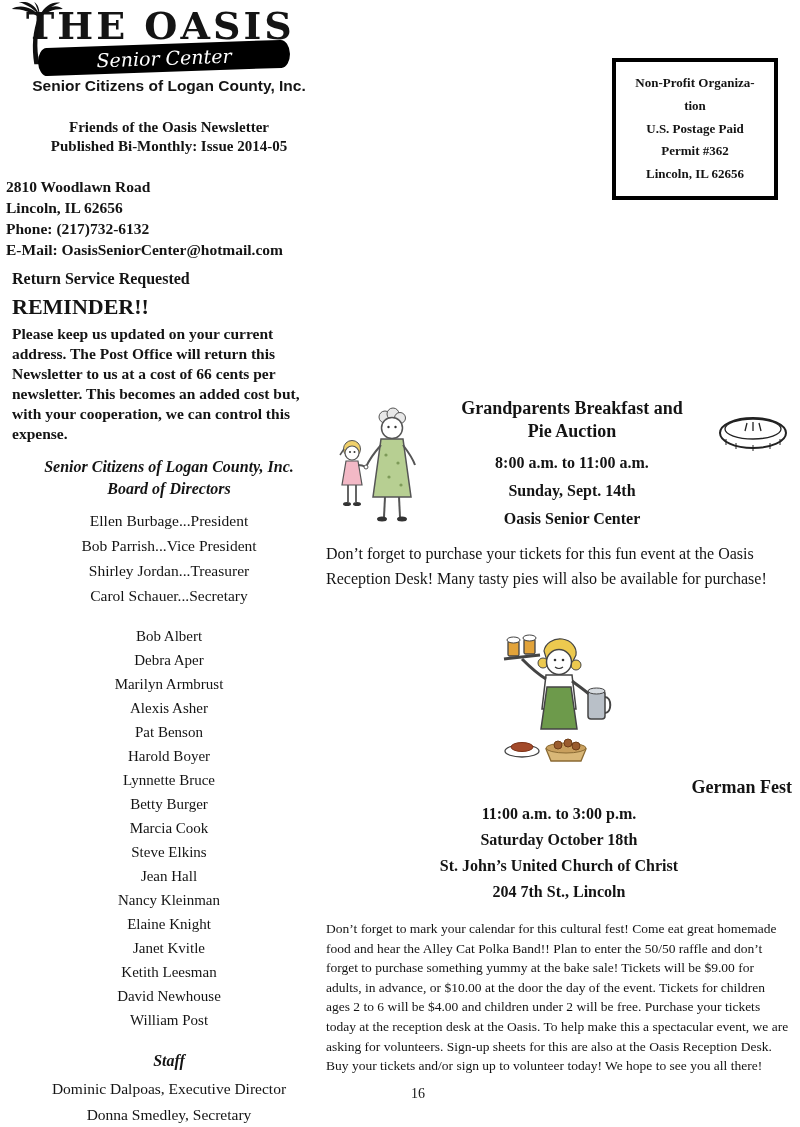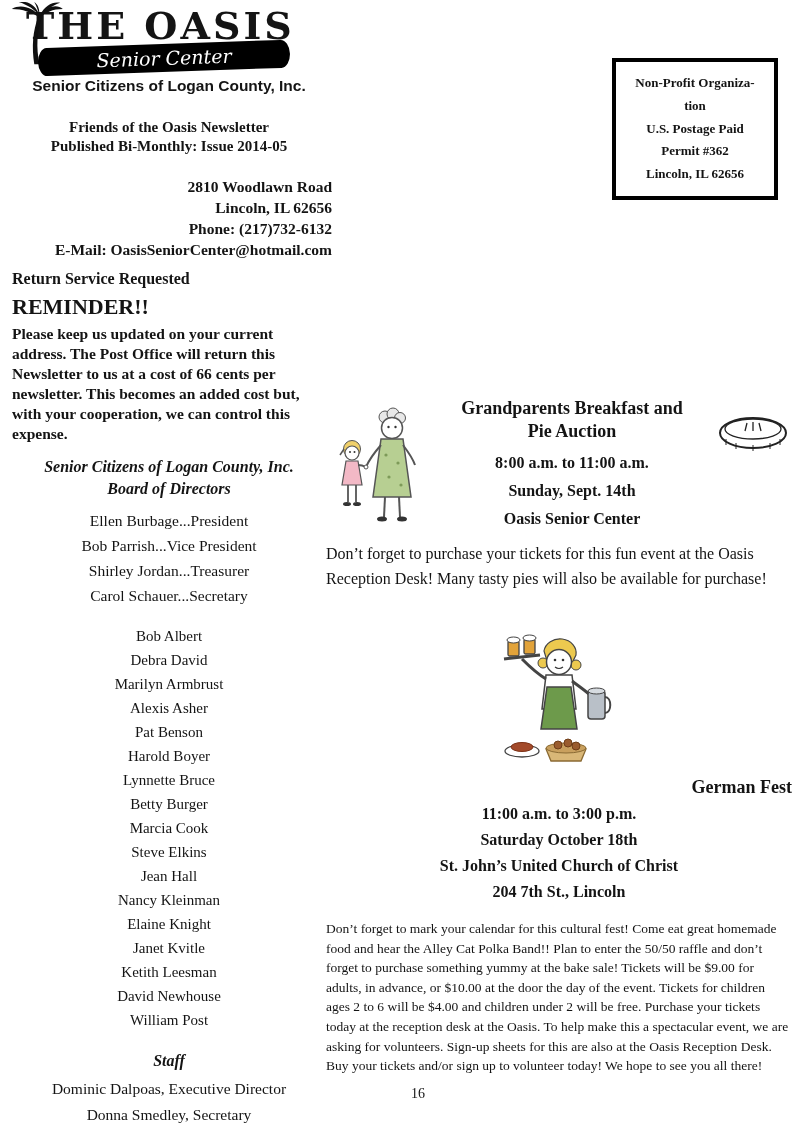--- a/index.html
+++ b/index.html
@@ -21,21 +21,21 @@
 
   
   .postage { position:absolute; left:612px; top:58px; width:166px; border:4px solid #000;
              padding:10px 6px; text-align:center; }
   .postage-line { font-weight:bold; font-size:13px; line-height:1.75; }
 
   
   .left-col { position:absolute; left:6px; top:118px; width:326px; }
   .nl-info .info-line { font-weight:bold; font-size:15px; line-height:19px; text-align:center; }
   .address { margin-top:20px; }
-  .address .addr-line { font-weight:bold; font-size:15.5px; line-height:21px; text-align:right; }
+  .address .addr-line { font-weight:bold; font-size:15.5px; line-height:21px; text-align:left; }
   .return-line { margin-top:10px; font-weight:bold; font-size:16px; padding-left:6px; }
   .reminder-title { margin-top:6px; font-weight:bold; font-size:22px; padding-left:6px; }
   .reminder-text { margin-top:4px; padding:0 2px 0 6px; font-weight:bold; font-size:15.5px; line-height:20px; }
   .board-org { margin-top:14px; text-align:center; font-weight:bold; font-style:italic; font-size:16px; }
   .board-heading { margin-top:4px; text-align:center; font-weight:bold; font-style:italic; font-size:16px; }
   .officers { margin-top:10px; }
   .officer-line { text-align:center; font-size:15.5px; line-height:25px; }
   .members { margin-top:16px; }
   .member-line { text-align:center; font-size:15px; line-height:24px; }
   .staff-heading { margin-top:20px; text-align:center; font-weight:bold; font-style:italic; font-size:16px; }
@@ -114,21 +114,21 @@
 
     <div class="officers">
         <div class="officer-line">Ellen Burbage...President</div>
         <div class="officer-line">Bob Parrish...Vice President</div>
         <div class="officer-line">Shirley Jordan...Treasurer</div>
         <div class="officer-line">Carol Schauer...Secretary</div>
       </div>
 
     <div class="members">
         <div class="member-line">Bob Albert</div>
-        <div class="member-line">Debra David</div>
+        <div class="member-line">Debra Aper</div>
         <div class="member-line">Marilyn Armbrust</div>
         <div class="member-line">Alexis Asher</div>
         <div class="member-line">Pat Benson</div>
         <div class="member-line">Harold Boyer</div>
         <div class="member-line">Lynnette Bruce</div>
         <div class="member-line">Betty Burger</div>
         <div class="member-line">Marcia Cook</div>
         <div class="member-line">Steve Elkins</div>
         <div class="member-line">Jean Hall</div>
         <div class="member-line">Nancy Kleinman</div>

